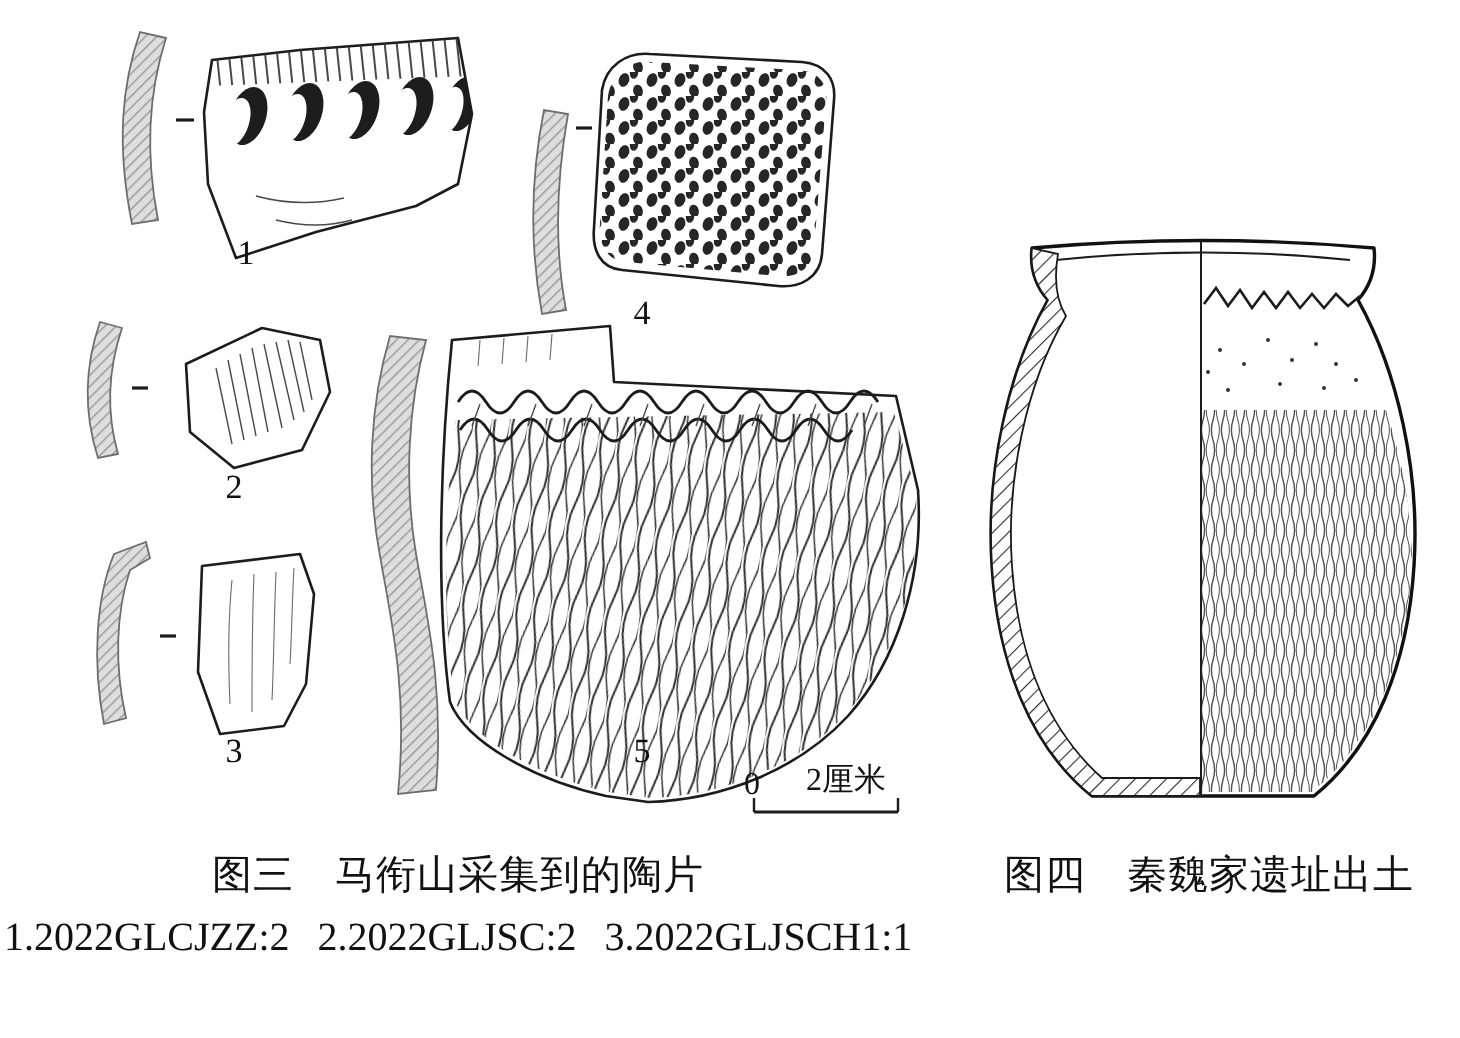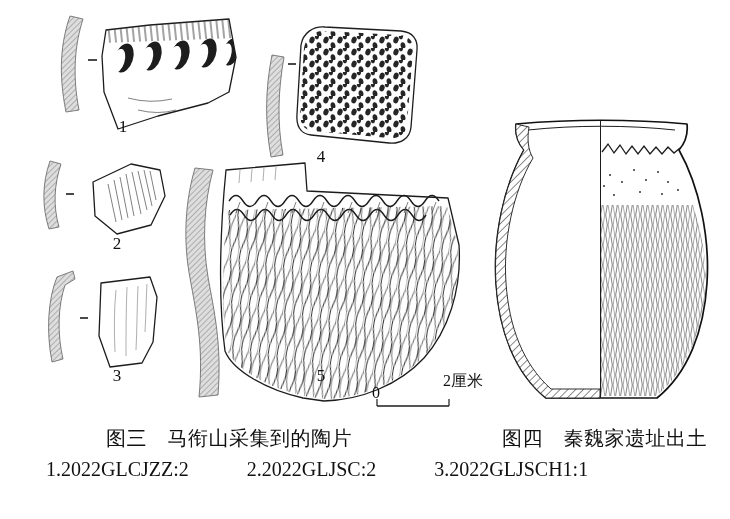--- a/index.html
+++ b/index.html
@@ -4,21 +4,21 @@
 <style>
   html,body{margin:0;padding:0;background:#fff;}
   .page{position:relative;width:730px;height:519px;background:#ffffff;overflow:hidden;
         font-family:"Liberation Serif","DejaVu Serif",serif;}
   .art{position:absolute;left:0;top:0;}
   .txt{position:absolute;color:#111;line-height:1.15;white-space:nowrap;}
   .num{font-size:17px;width:26px;text-align:center;}
   .cap{font-size:20px;letter-spacing:0.5px;}
   .scaletxt{font-size:16px;}
   .spec{font-size:20px;}
-  .spec span{margin-right:14px;margin-left:44px;}
+  .spec span{margin-right:14px;}
   .prof{fill:url(#profpat);stroke:#6e6e6e;stroke-width:0.9;}
   .sherd{fill:#ffffff;stroke:#1c1c1c;stroke-width:1.3;stroke-linejoin:round;}
   .dashmark{stroke:#1c1c1c;stroke-width:1.6;}
   .thin{stroke:#4a4a4a;stroke-width:0.7;fill:none;}
   .faint{stroke:#6a6a6a;stroke-width:0.55;fill:none;}
   .band{stroke:#1c1c1c;stroke-width:1.4;fill:none;}
   .potline{fill:#ffffff;stroke:#111;stroke-width:1.7;stroke-linejoin:round;}
   .inkline{stroke:#1c1c1c;fill:none;}
 </style>
 </head>
@@ -166,21 +166,21 @@
     </g>
   </svg>
 
   <div class="txt num" style="left:110px;top:117px;">1</div>
   <div class="txt num" style="left:104px;top:234px;">2</div>
   <div class="txt num" style="left:104px;top:366px;">3</div>
   <div class="txt num" style="left:308px;top:147px;">4</div>
   <div class="txt num" style="left:308px;top:366px;">5</div>
 
   <div class="txt scaletxt" style="left:372px;top:384px;">0</div>
-  <div class="txt scaletxt" style="left:403px;top:372px;margin-left:40px;">2厘米</div>
+  <div class="txt scaletxt" style="left:403px;top:382px;">2厘米</div>
 
   <div class="txt cap" style="left:106px;top:427px;">图三　马衔山采集到的陶片</div>
   <div class="txt cap" style="left:502px;top:427px;">图四　秦魏家遗址出土</div>
 
   <div class="txt spec" style="left:2px;top:458px;">
     <span>1.2022GLCJZZ:2</span><span>2.2022GLJSC:2</span><span>3.2022GLJSCH1:1</span>
   </div>
 
 </div>
 

